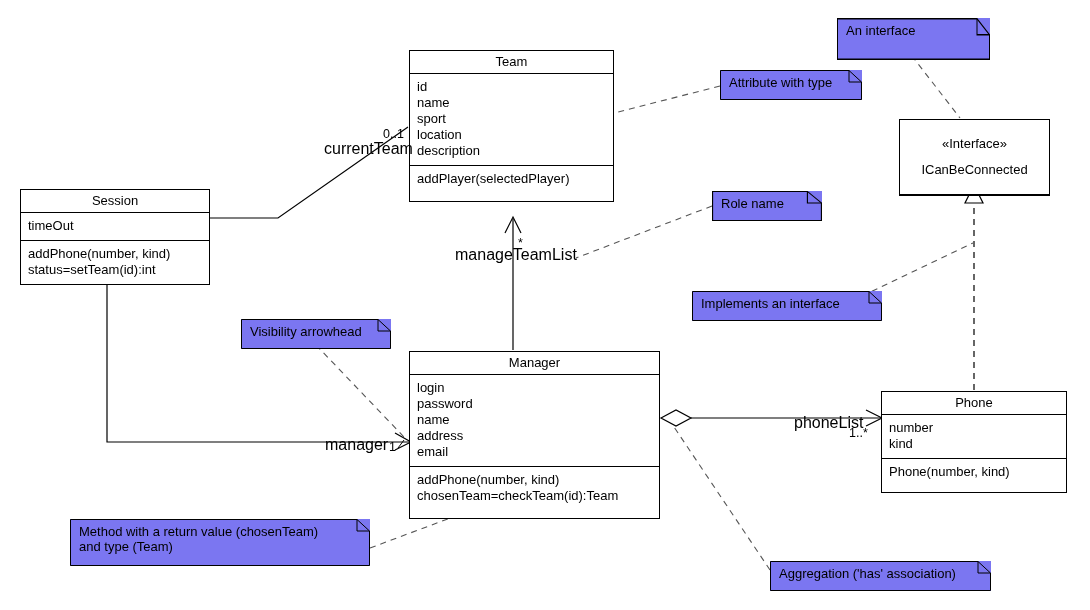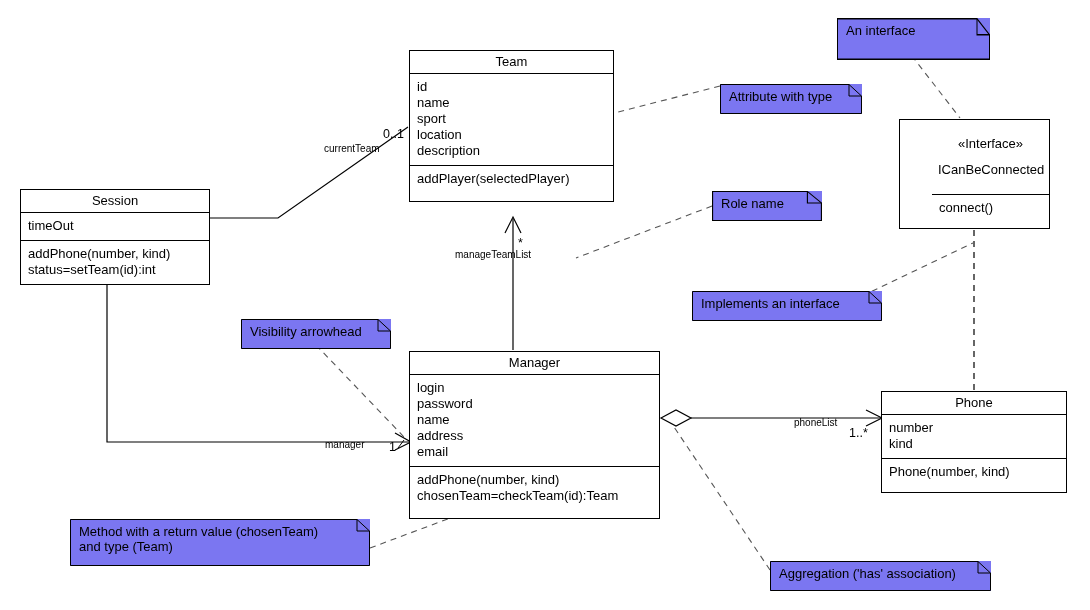--- a/index.html
+++ b/index.html
@@ -79,21 +79,21 @@
     position: relative;
     z-index: 2;
     display: block;
     padding: 5px 9px;
     white-space: pre-line;
   }
 
   
   .edge-label {
     position: absolute;
-    font-size: 10px;
+    font-size: 16px;
     color: #000000;
     white-space: nowrap;
     line-height: 14px;
   }
   .mult {
     position: absolute;
     font-size: 12.5px;
     color: #000000;
     white-space: nowrap;
     line-height: 14px;
@@ -201,29 +201,26 @@
       <div class="row">address</div>
       <div class="row">email</div>
     </div>
     <div class="uml-sep"></div>
     <div class="uml-compartment" style="padding-bottom:14px;">
       <div class="row">addPhone(number, kind)</div>
       <div class="row">chosenTeam=checkTeam(id):Team</div>
     </div>
   </div>
 
-  <div class="uml-class" style="left:899px; top:119px; width:151px;padding-left:32px;">
+  <div class="uml-class" style="left:899px; top:119px; width:151px;">
     <div class="uml-name stereo">
       <span class="stereo-line">«Interface»</span>
       <span class="stereo-line">ICanBeConnected</span>
     </div>
     <div class="uml-sep"></div>
-    <div class="uml-compartment" style="padding-bottom:12px;">
-      <div class="row">connect()</div>
-    </div>
   </div>
 
   <div class="uml-class" style="left:881px; top:391px; width:186px;">
     <div class="uml-name">Phone</div>
     <div class="uml-sep"></div>
     <div class="uml-compartment">
       <div class="row">number</div>
       <div class="row">kind</div>
     </div>
     <div class="uml-sep"></div>
@@ -237,21 +234,21 @@
 
   <div class="mult" style="left:518px; top:236px;">*</div>
   <div class="edge-label" style="left:455px; top:248px;">manageTeamList</div>
 
   <div class="edge-label" style="left:325px; top:438px;">manager</div>
   <div class="mult" style="left:389px; top:440px;">1</div>
 
   <div class="edge-label" style="left:794px; top:416px;text-align:right;">phoneList</div>
   <div class="mult" style="left:849px; top:426px;">1..*</div>
 
-  <div class="note" style="left:720px; top:70px; width:142px; height:30px;margin-top:14px;">
+  <div class="note" style="left:720px; top:70px; width:142px; height:30px;">
     <svg class="note-svg" viewBox="0 0 142 30" preserveAspectRatio="none" xmlns="http://www.w3.org/2000/svg">
       <path d="M0.5,0.5 H129 L141.5,12 V29.5 H0.5 Z" fill="#7b76f1" stroke="#000000" stroke-width="1"></path>
       <path d="M129,0.5 V12 H141.5" fill="none" stroke="#000000" stroke-width="1"></path>
     </svg>
     <span class="note-text">Attribute with type</span>
   </div>
 
   <div class="note" style="left:837px; top:18px; width:153px; height:42px;">
     <svg class="note-svg" viewBox="0 0 153 30" preserveAspectRatio="none" xmlns="http://www.w3.org/2000/svg">
       <path d="M0.5,0.5 H140 L152.5,12 V29.5 H0.5 Z" fill="#7b76f1" stroke="#000000" stroke-width="1"></path>

